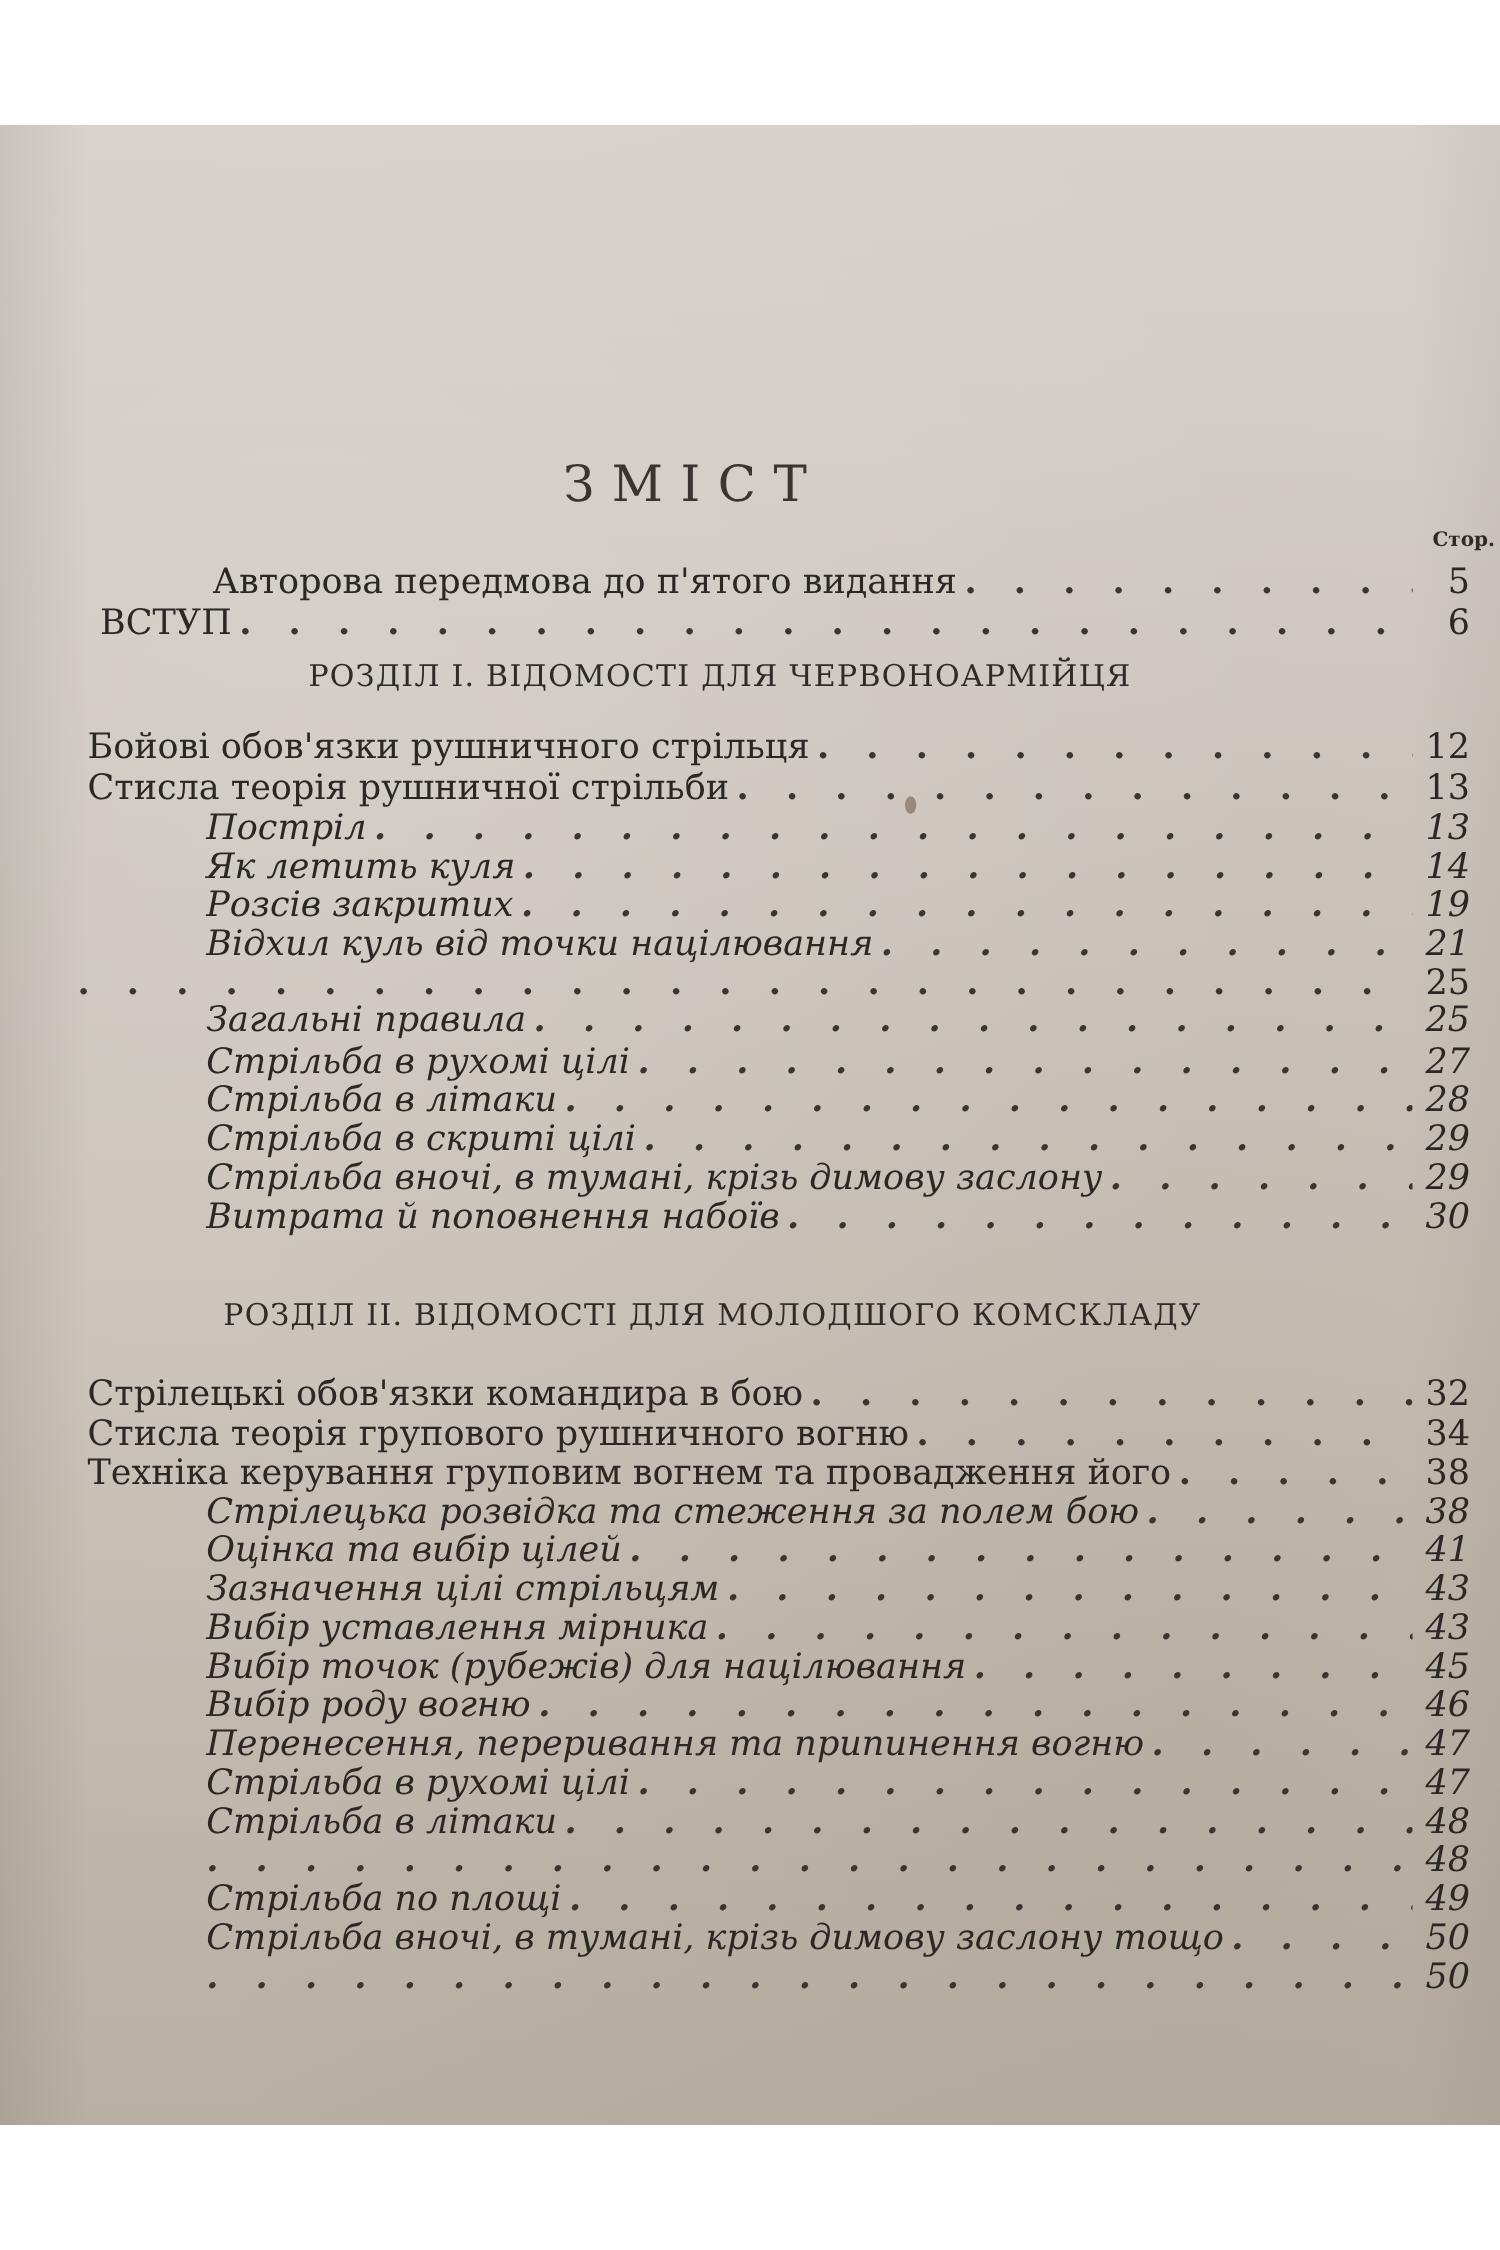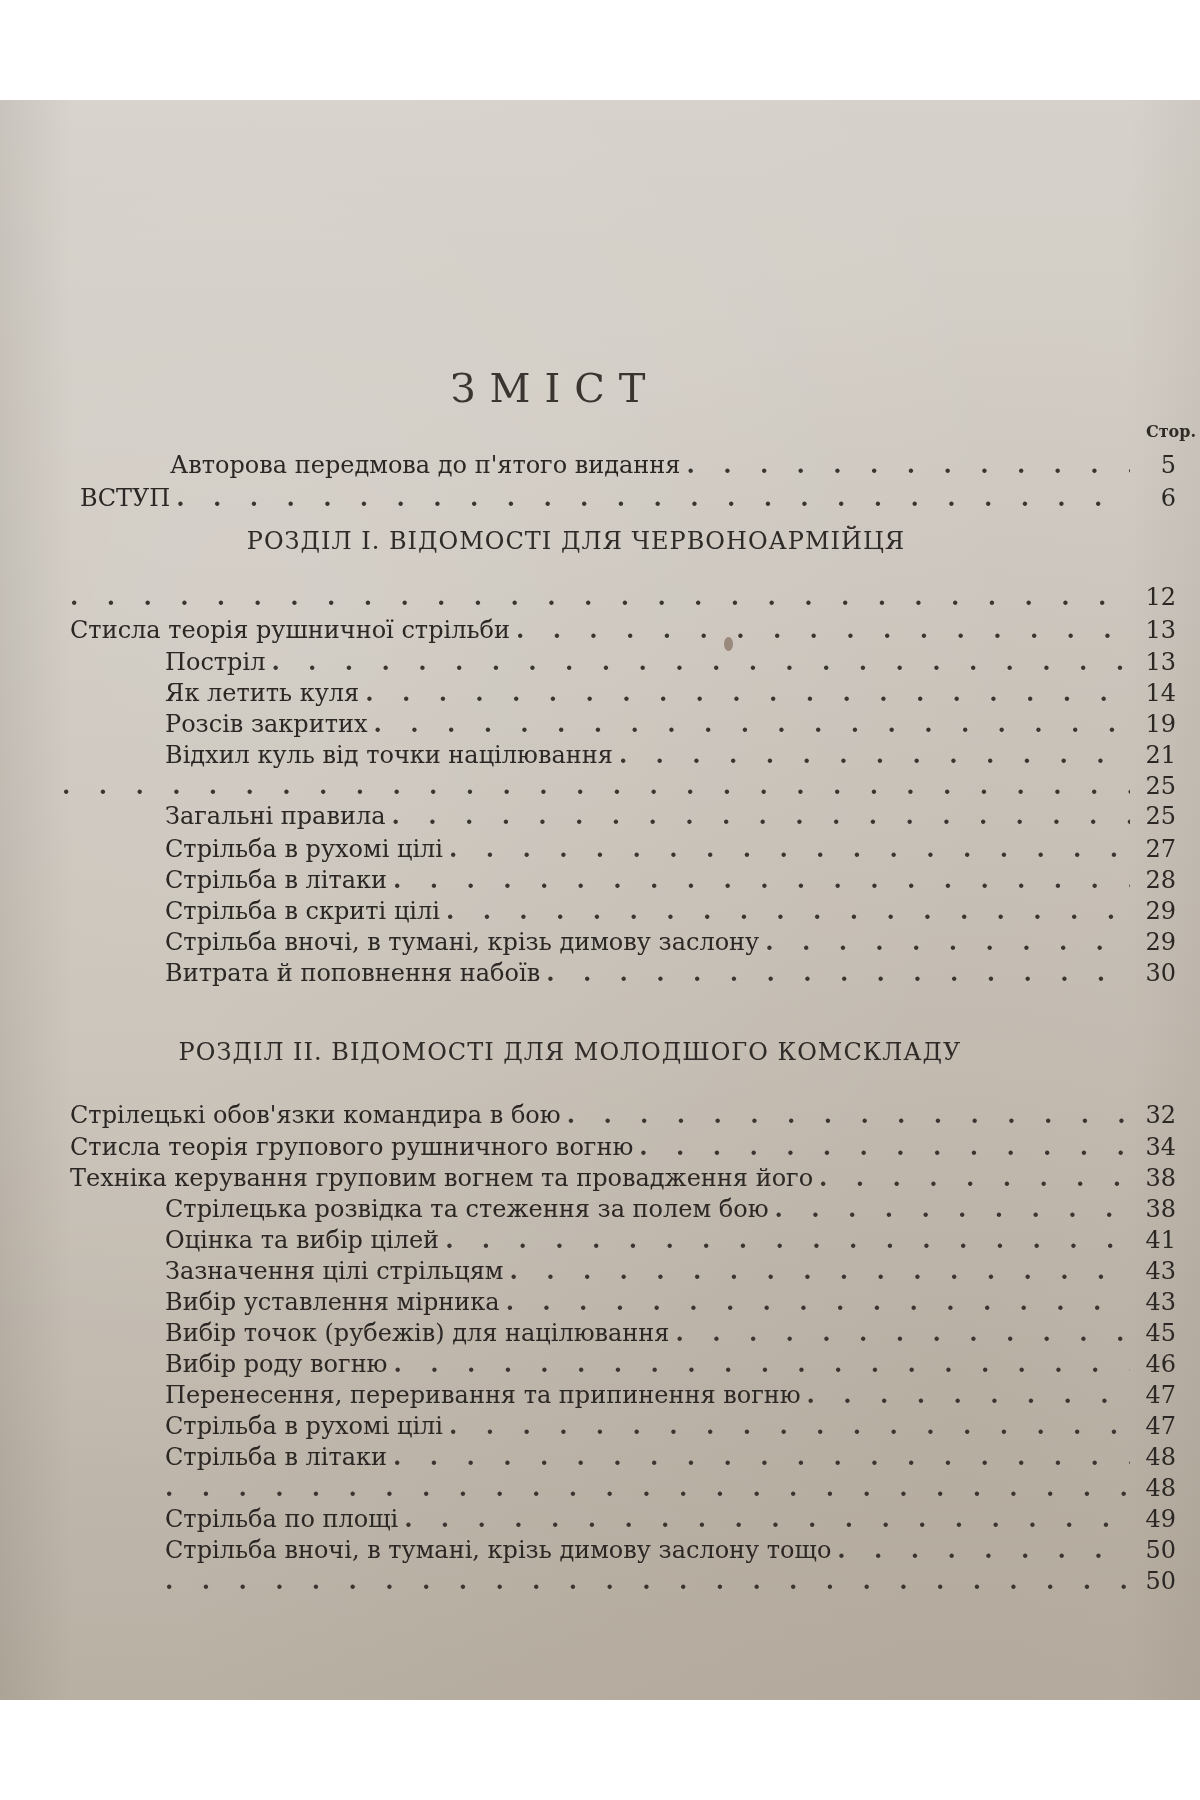--- a/index.html
+++ b/index.html
@@ -25,35 +25,35 @@
     position: absolute; top: 265px; left: 0; width: 1200px; text-align: center;
     font-size: 40px; letter-spacing: 14px; color: #3a3530; font-weight: normal;
     transform: translateX(-45px);
   }
   .col-head {
     position: absolute; top: 322px; right: 4px; font-size: 16px; font-weight: bold; color: #2e2a26;
   }
   .toc { position: absolute; left: 0; top: 0; width: 1200px; }
   .row {
     position: absolute; height: 30px; display: flex; align-items: flex-start;
-    font-size: 24px; color: #2b2724; line-height: 30px; white-space: nowrap;
+    font-size: 28px; color: #2b2724; line-height: 30px; white-space: nowrap;
   }
   .row .label { flex: 0 0 auto; padding-right: 6px; }
   .row .dots {
     flex: 1 1 auto; overflow: hidden; color: #3a3530; letter-spacing: 10px;
     font-weight: bold;
   }
   .row .dots::after { content: " . . . . . . . . . . . . . . . . . . . . . . . . . . . . . . . . . . . . . . . . . . . . . . . . . . . . . . . . ."; }
   .row .page-num { flex: 0 0 40px; text-align: right; padding-left: 6px; }
   .section-heading {
     position: absolute; left: 0; width: 1200px; text-align: center;
     font-size: 24px; color: #2f2b28; letter-spacing: 1px;
   }
   .lvl0 { left: 70px; right: 24px; }
-  .lvl1 { left: 165px; right: 24px; }
+  .lvl1 { left: 165px; right: 24px; font-style: italic; }
   .lvl-pref { left: 170px; right: 24px; }
   .stain {
     position: absolute; left: 724px; top: 537px; width: 9px; height: 14px;
     border-radius: 50%; background: rgba(110,85,70,0.55);
   }
 </style>
 </head>
 <body>
 
 <div class="page">
@@ -71,20 +71,21 @@
     </div>
     <div class="row lvl0" style="top:383px; left:80px">
       <span class="label">ВСТУП</span>
       <span class="dots"></span>
       <span class="page-num">6</span>
     </div>
 
     <div class="section-heading" style="top:427px; transform:translateX(-24px)">РОЗДІЛ І. ВІДОМОСТІ ДЛЯ ЧЕРВОНОАРМІЙЦЯ</div>
 
     <div class="row lvl0" style="top:482px">
+      <span class="label">Бойові обов'язки рушничного стрільця</span>
       <span class="dots"></span>
       <span class="page-num">12</span>
     </div>
     <div class="row lvl0" style="top:515px">
       <span class="label">Стисла теорія рушничної стрільби</span>
       <span class="dots"></span>
       <span class="page-num">13</span>
     </div>
     <div class="row lvl1" style="top:547px">
       <span class="label">Постріл</span>

